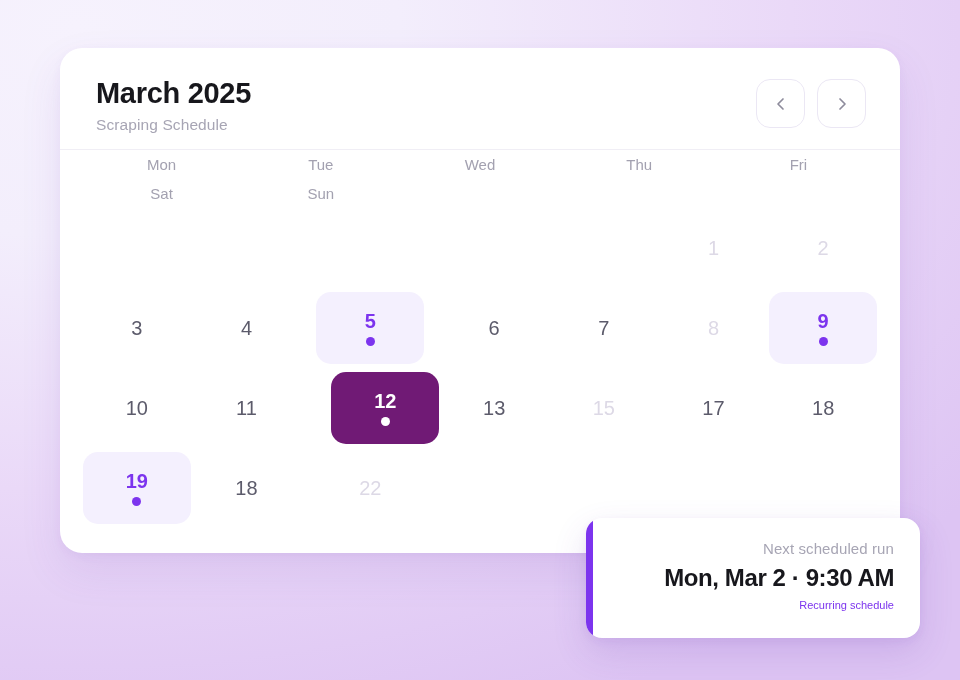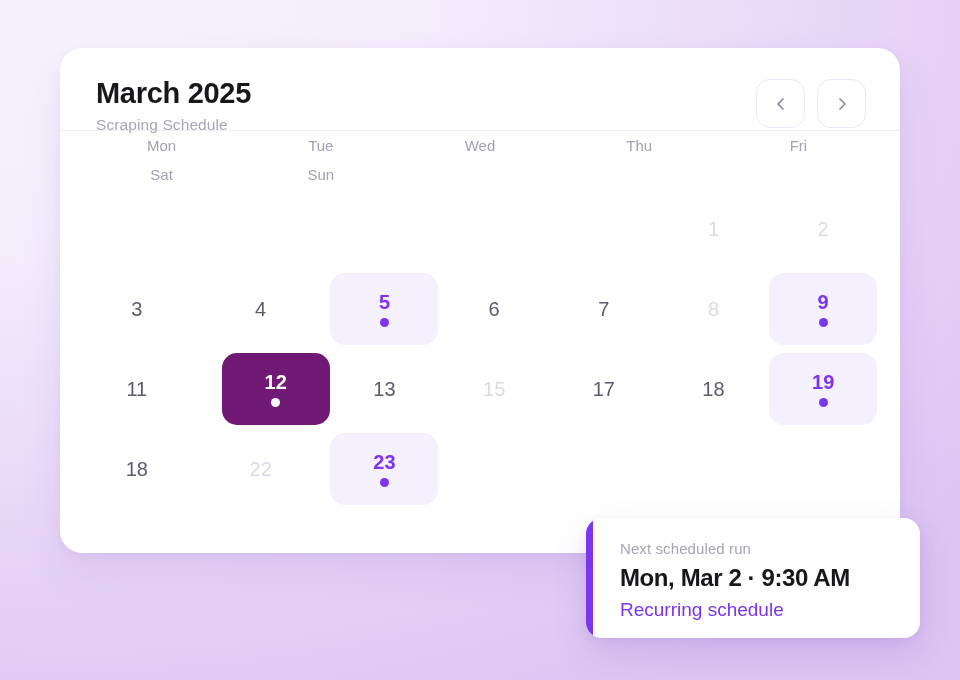--- a/index.html
+++ b/index.html
@@ -26,21 +26,21 @@
     height: 505px;
     background: #ffffff;
     border-radius: 22px;
     box-shadow: 0 18px 42px rgba(108, 60, 180, 0.10),
                 0 3px 10px rgba(108, 60, 180, 0.05);
     overflow: hidden;
   }
 
   .card-header {
     position: relative;
-    height: 83px;
+    height: 102px;
     border-bottom: 1px solid #f0eef5;
     padding: 30px 36px 0 36px;
   }
 
   .title {
     font-size: 29px;
     font-weight: bold;
     color: #17171c;
     letter-spacing: -0.3px;
     line-height: 1.08;
@@ -147,20 +147,21 @@
     left: 586px;
     top: 518px;
     width: 334px;
     height: 120px;
     background: #ffffff;
     border-radius: 16px;
     box-shadow: 0 14px 34px rgba(108, 60, 180, 0.16),
                 0 3px 9px rgba(108, 60, 180, 0.07);
     padding: 22px 26px 0 34px;
     overflow: hidden;
+    text-align: right;
   }
 
   .tooltip-accent {
     position: absolute;
     left: 0;
     top: 0;
     width: 7px;
     height: 100%;
     background: #7c34ee;
     border-radius: 16px 0 0 16px;
@@ -176,21 +177,21 @@
     margin-top: 7px;
     font-size: 24px;
     font-weight: bold;
     color: #17171c;
     letter-spacing: -0.4px;
     white-space: nowrap;
   }
 
   .tooltip-note {
     margin-top: 7px;
-    font-size: 19px;
+    font-size: 11px;
     color: #7c34ee;
   }
 </style>
 </head>
 <body>
 
 <div class="calendar-card">
 
   <div class="card-header">
     <div class="title">March 2025</div>
@@ -282,20 +283,25 @@
         </div>
       </div>
       <div class="day-cell scheduled">
         <div class="day-inner">
           <div class="day-num">9</div>
           <div class="dot"></div>
         </div>
       </div>
       <div class="day-cell normal">
         <div class="day-inner">
+          <div class="day-num">10</div>
+        </div>
+      </div>
+      <div class="day-cell normal">
+        <div class="day-inner">
           <div class="day-num">11</div>
         </div>
       </div>
       <div class="day-cell selected">
         <div class="day-inner">
           <div class="day-num">12</div>
           <div class="dot"></div>
         </div>
       </div>
       <div class="day-cell normal">
@@ -325,26 +331,20 @@
         </div>
       </div>
       <div class="day-cell normal">
         <div class="day-inner">
           <div class="day-num">18</div>
         </div>
       </div>
       <div class="day-cell muted">
         <div class="day-inner">
           <div class="day-num">22</div>
-        </div>
-      </div>
-      <div class="day-cell scheduled">
-        <div class="day-inner">
-          <div class="day-num">23</div>
-          <div class="dot"></div>
         </div>
       </div>
     </div>
 
 </div>
 
 <div class="tooltip-card">
   <div class="tooltip-accent"></div>
   <div class="tooltip-label">Next scheduled run</div>
   <div class="tooltip-value">Mon, Mar 2 · 9:30 AM</div>

